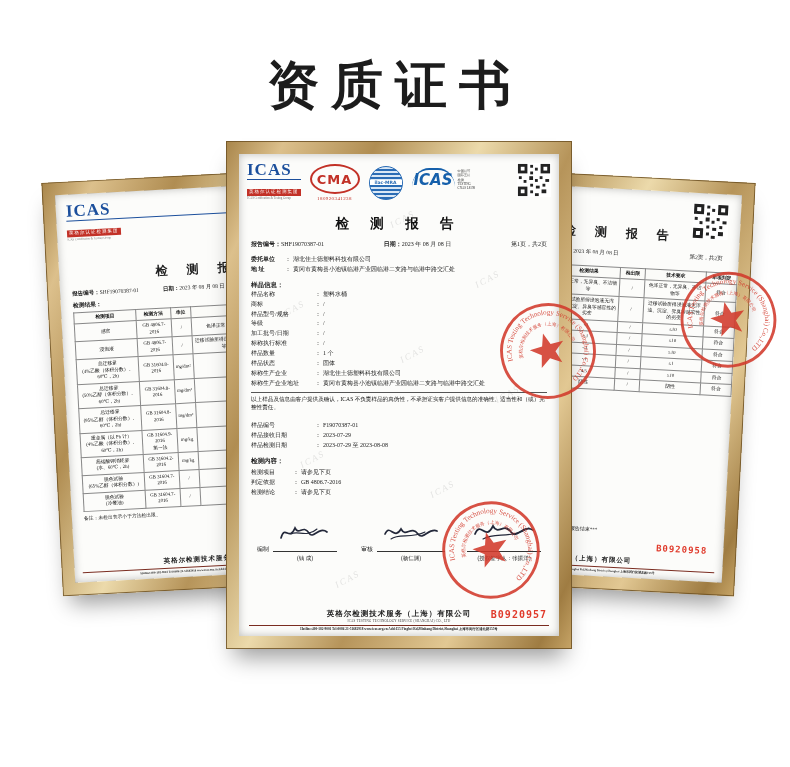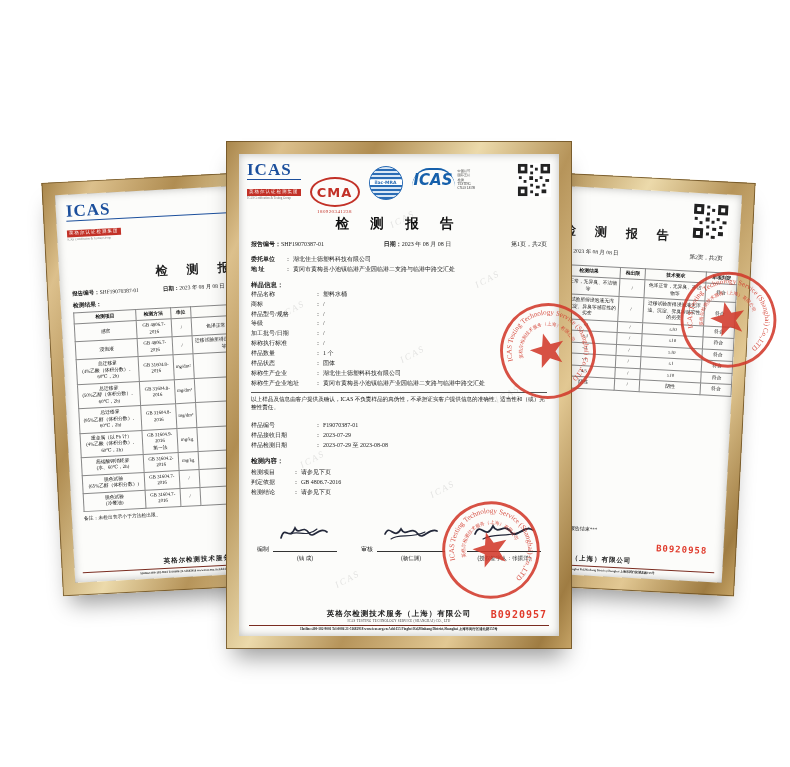--- a/index.html
+++ b/index.html
@@ -24,21 +24,21 @@
     transform:rotate(3deg);transform-origin:62% 50%;}
 
   
   .logo-row{display:flex;align-items:flex-start;gap:9px;padding:7px 8px 0 8px;height:48px;}
   .icas-logo{line-height:1;}
   .icas-word{font-family:"Liberation Serif",serif;font-weight:bold;font-size:17px;
     color:#1c4f9c;letter-spacing:1px;border-bottom:1px solid #1c4f9c;padding-bottom:1px;}
   .icas-bar{display:inline-block;background:#c23127;color:#fff;font-size:4.5px;
     padding:1px 2px;margin-top:1px;letter-spacing:1px;}
   .icas-en{font-size:3px;color:#777;margin-top:1px;}
-  .cma-logo{text-align:center;color:#c23127;margin-top:16px;}
+  .cma-logo{text-align:center;color:#c23127;margin-top:3px;}
   .cma-oval{width:46px;height:26px;border:2.5px solid #c23127;border-radius:50%;
     display:flex;align-items:center;justify-content:center;
     font-family:"DejaVu Sans",sans-serif;font-weight:bold;font-size:13px;letter-spacing:1px;}
   .cma-num{font-size:5px;letter-spacing:.4px;margin-top:2px;}
   .ilac-logo{width:34px;height:34px;border-radius:50%;margin-top:5px;position:relative;
     background:repeating-linear-gradient(0deg,#2a6cb5 0 2px,#d9e7f5 2px 4px);
     border:1px solid #2a6cb5;box-sizing:border-box;}
   .ilac-band{position:absolute;left:0;right:0;top:13px;background:#fff;
     font-size:4.5px;color:#2a6cb5;text-align:center;font-weight:bold;
     font-family:"DejaVu Sans",sans-serif;}
@@ -116,20 +116,21 @@
 <body>
 
 <svg width="0" height="0" style="position:absolute">
   <defs>
     <path id="ring-path" d="M70,70 m-44,0 a44,44 0 1,1 88,0 a44,44 0 1,1 -88,0"></path>
     <path id="inner-ring-path" d="M70,70 m-31,0 a31,31 0 1,1 62,0 a31,31 0 1,1 -62,0"></path>
   </defs>
 </svg>
 
 <div class="stage">
+  <h1 class="main-title">资质证书</h1>
 
   <div class="cert" id="cert-left">
     <div class="frame">
       <div class="page">
         <div style="padding:8px 0 0 10px;">
           <div class="icas-logo">
             <div class="icas-word">ICAS</div>
             <div class="icas-bar">英格尔认证检测集团</div>
             <div class="icas-en">ICAS Certification &amp; Testing Group</div>
           </div>

